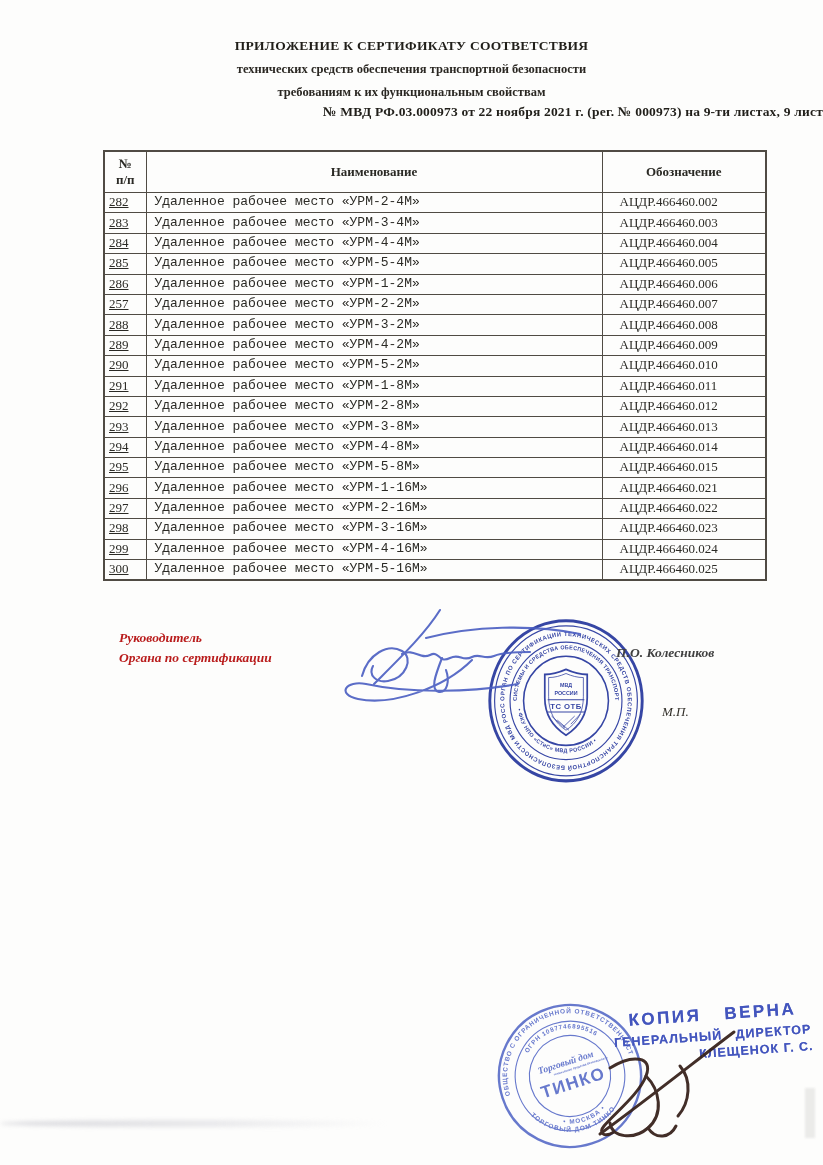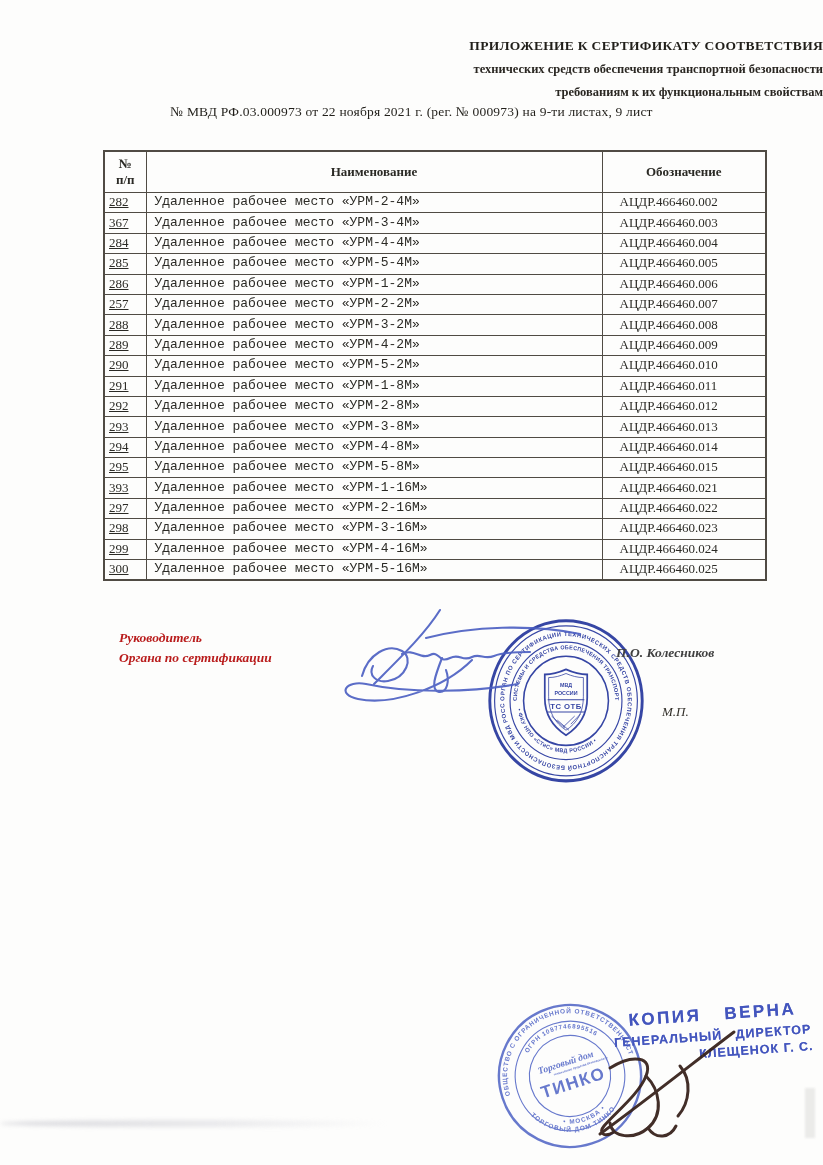--- a/index.html
+++ b/index.html
@@ -2,25 +2,25 @@
 <html><head>
 <meta charset="utf-8">
 <style>
   html,body{margin:0;padding:0;background:#e9e9e9;}
   .page{
     position:relative;width:823px;height:1165px;margin:0 auto;
     background:#fdfdfc;overflow:hidden;
     font-family:"Liberation Serif","DejaVu Serif",serif;color:#26241f;
   }
   
-  .doc-header{position:absolute;top:38px;left:0;width:100%;text-align:right;}
+  .doc-header{position:absolute;top:38px;left:0;width:100%;text-align:center;}
   .doc-title{font-size:13.5px;font-weight:bold;letter-spacing:.3px;color:#211f1a;}
   .doc-sub{font-size:12.5px;font-weight:bold;margin-top:8px;color:#2a2722;}
-  .doc-number{position:absolute;top:104px;left:0;width:100%;text-align:center;
-    font-size:13.5px;font-weight:normal;color:#211f1a;letter-spacing:.2px;}
+  .doc-number{position:absolute;top:104px;left:0;width:100%;text-align:right;
+    font-size:13.5px;font-weight:bold;color:#211f1a;letter-spacing:.2px;}
   
   table.cert{
     position:absolute;left:103px;top:150px;width:662px;
     border-collapse:collapse;table-layout:fixed;
     font-size:13px;color:#2b2a25;
   }
   table.cert th,table.cert td{
     border:1px solid #504b44;padding:1px 4px;height:17.4px;line-height:1.15;
     overflow:hidden;white-space:nowrap;
   }
@@ -95,21 +95,21 @@
         <th>Обозначение</th>
       </tr>
     </thead>
     <tbody>
         <tr>
           <td>282</td>
           <td>Удаленное рабочее место «УРМ-2-4М»</td>
           <td>АЦДР.466460.002</td>
         </tr>
         <tr>
-          <td>367</td>
+          <td>283</td>
           <td>Удаленное рабочее место «УРМ-3-4М»</td>
           <td>АЦДР.466460.003</td>
         </tr>
         <tr>
           <td>284</td>
           <td>Удаленное рабочее место «УРМ-4-4М»</td>
           <td>АЦДР.466460.004</td>
         </tr>
         <tr>
           <td>285</td>
@@ -160,21 +160,21 @@
           <td>294</td>
           <td>Удаленное рабочее место «УРМ-4-8М»</td>
           <td>АЦДР.466460.014</td>
         </tr>
         <tr>
           <td>295</td>
           <td>Удаленное рабочее место «УРМ-5-8М»</td>
           <td>АЦДР.466460.015</td>
         </tr>
         <tr>
-          <td>393</td>
+          <td>296</td>
           <td>Удаленное рабочее место «УРМ-1-16М»</td>
           <td>АЦДР.466460.021</td>
         </tr>
         <tr>
           <td>297</td>
           <td>Удаленное рабочее место «УРМ-2-16М»</td>
           <td>АЦДР.466460.022</td>
         </tr>
         <tr>
           <td>298</td>

